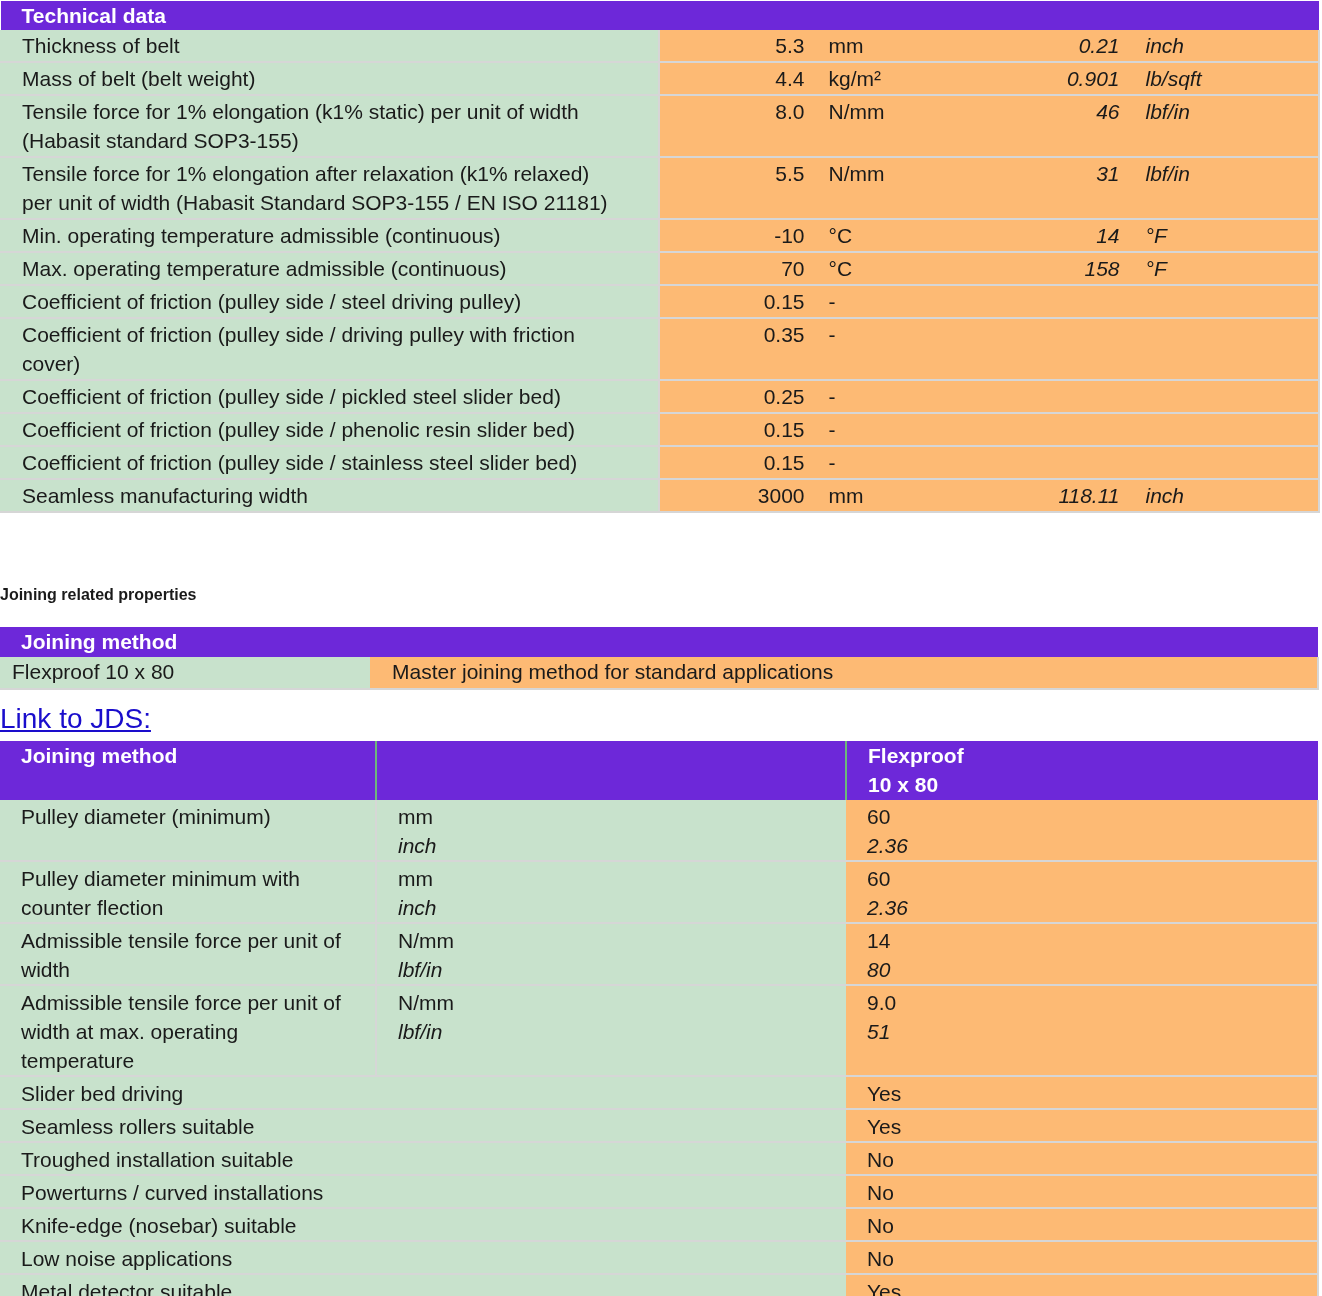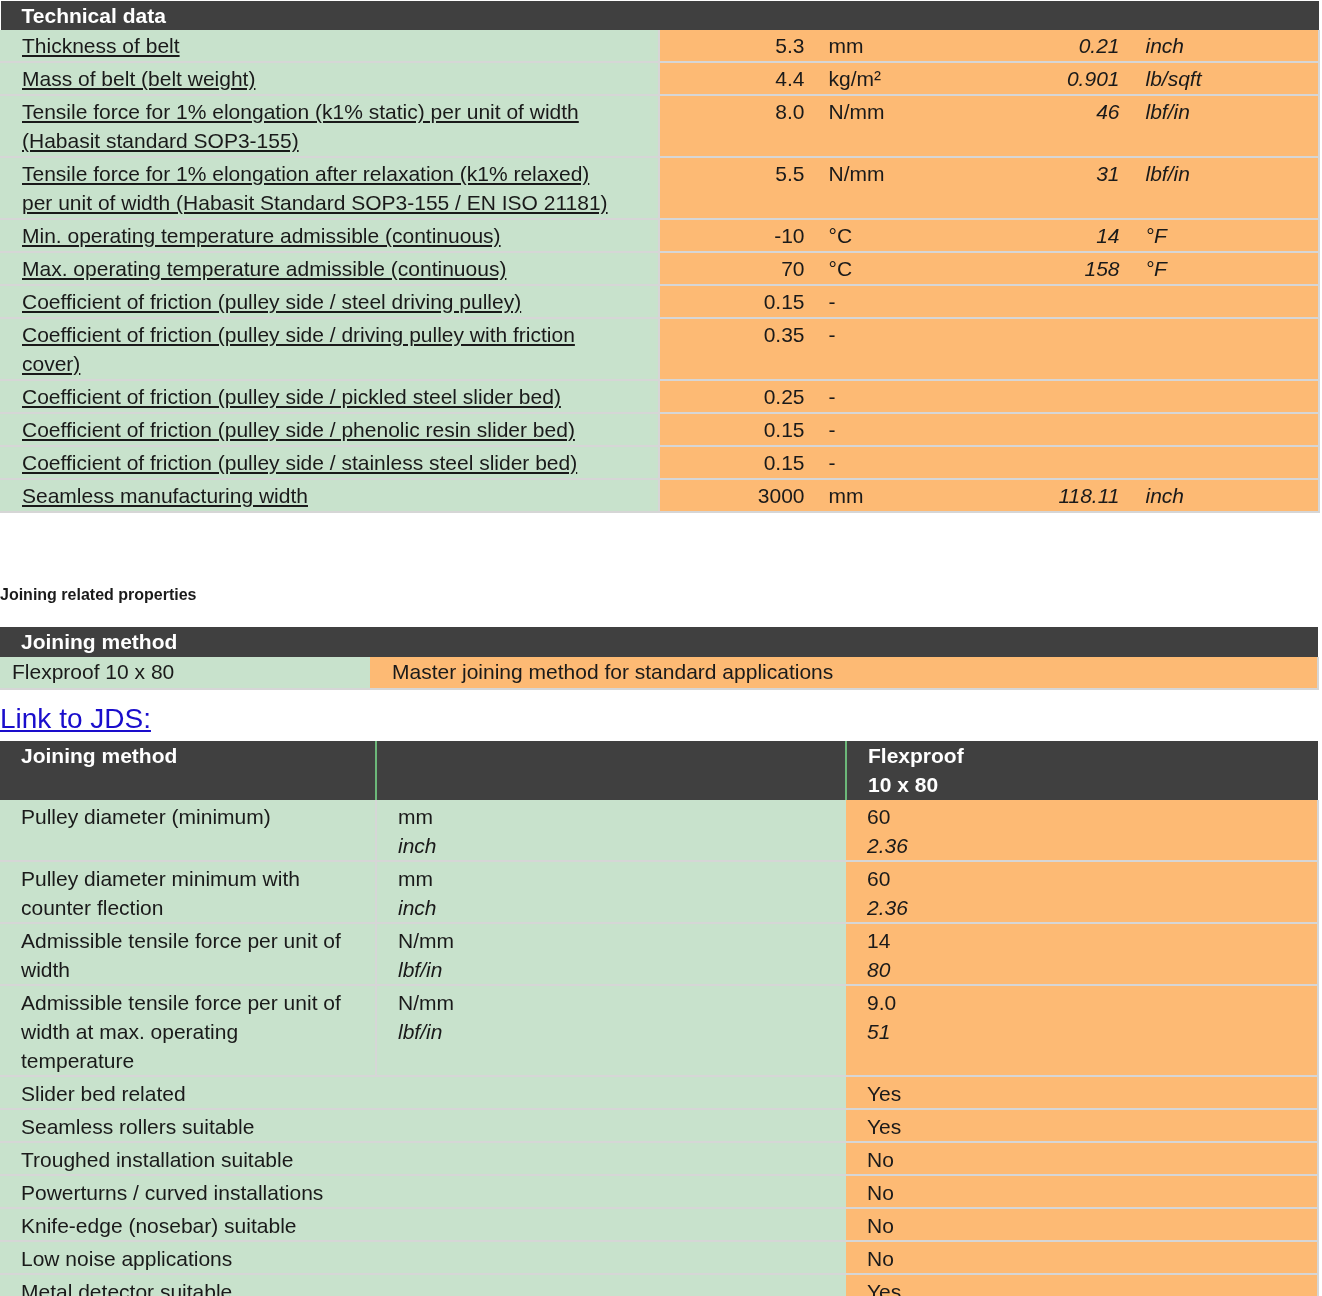--- a/index.html
+++ b/index.html
@@ -1,29 +1,29 @@
 <!DOCTYPE html>
 <html><head>
 <meta charset="utf-8">
 <style>
   html, body { margin: 0; padding: 0; background: #ffffff; }
   body { width: 1322px; height: 1296px; position: relative; overflow: hidden;
          font-family: "Liberation Sans", sans-serif; color: #1a1a1a; font-size: 21px; }
   table { border-collapse: collapse; table-layout: fixed; }
   td, th { padding: 0; vertical-align: top; line-height: 29px; }
-  .green-head { background: #404040; color: #ffffff; font-weight: bold; }
+  .green-head { background: #6d28d9; color: #ffffff; font-weight: bold; }
   .label-cell { background: #c8e2cc; }
   .white-cell { background: #fdba74; }
   .rowline td { border-bottom: 2px solid #d6d6d6; }
   .it { font-style: italic; }
 
   
   #tech { position: absolute; left: 0; top: 1px; width: 1318px; }
   #tech .hdr td { height: 29px; padding-left: 21px; }
-  #tech td.lbl { padding-left: 21px; border-right: 2px solid #d6d6d6; text-decoration: underline; }
+  #tech td.lbl { padding-left: 21px; border-right: 2px solid #d6d6d6; }
   #tech td.val { text-align: right; padding-right: 18px; }
   #tech td.unit { padding-left: 6px; }
   #tech td.imp { text-align: right; padding-right: 26px; }
   #tech td.iunit { padding-left: 0; }
   #tech tr.r td { padding-top: 1px; padding-bottom: 1px; }
   #tech tr.r td.first { border-left: 1px solid #c8e2cc; }
   #tech tr.r td.lastc { border-right: 2px solid #d6d6d6; }
 
   #section-title { position: absolute; left: 0; top: 586px; font-weight: bold; font-size: 16px; }
 
@@ -257,21 +257,21 @@
         <td class="units label-cell">
           <div class="">N/mm</div>
           <div class="it">lbf/in</div>
         </td>
         <td class="val white-cell">
           <div class="">9.0</div>
           <div class="it">51</div>
         </td>
       </tr>
       <tr class="r rowline">
-        <td class="lbl label-cell" colspan="2">Slider bed related</td>
+        <td class="lbl label-cell" colspan="2">Slider bed driving</td>
         <td class="val white-cell">Yes</td>
       </tr>
       <tr class="r rowline">
         <td class="lbl label-cell" colspan="2">Seamless rollers suitable</td>
         <td class="val white-cell">Yes</td>
       </tr>
       <tr class="r rowline">
         <td class="lbl label-cell" colspan="2">Troughed installation suitable</td>
         <td class="val white-cell">No</td>
       </tr>

